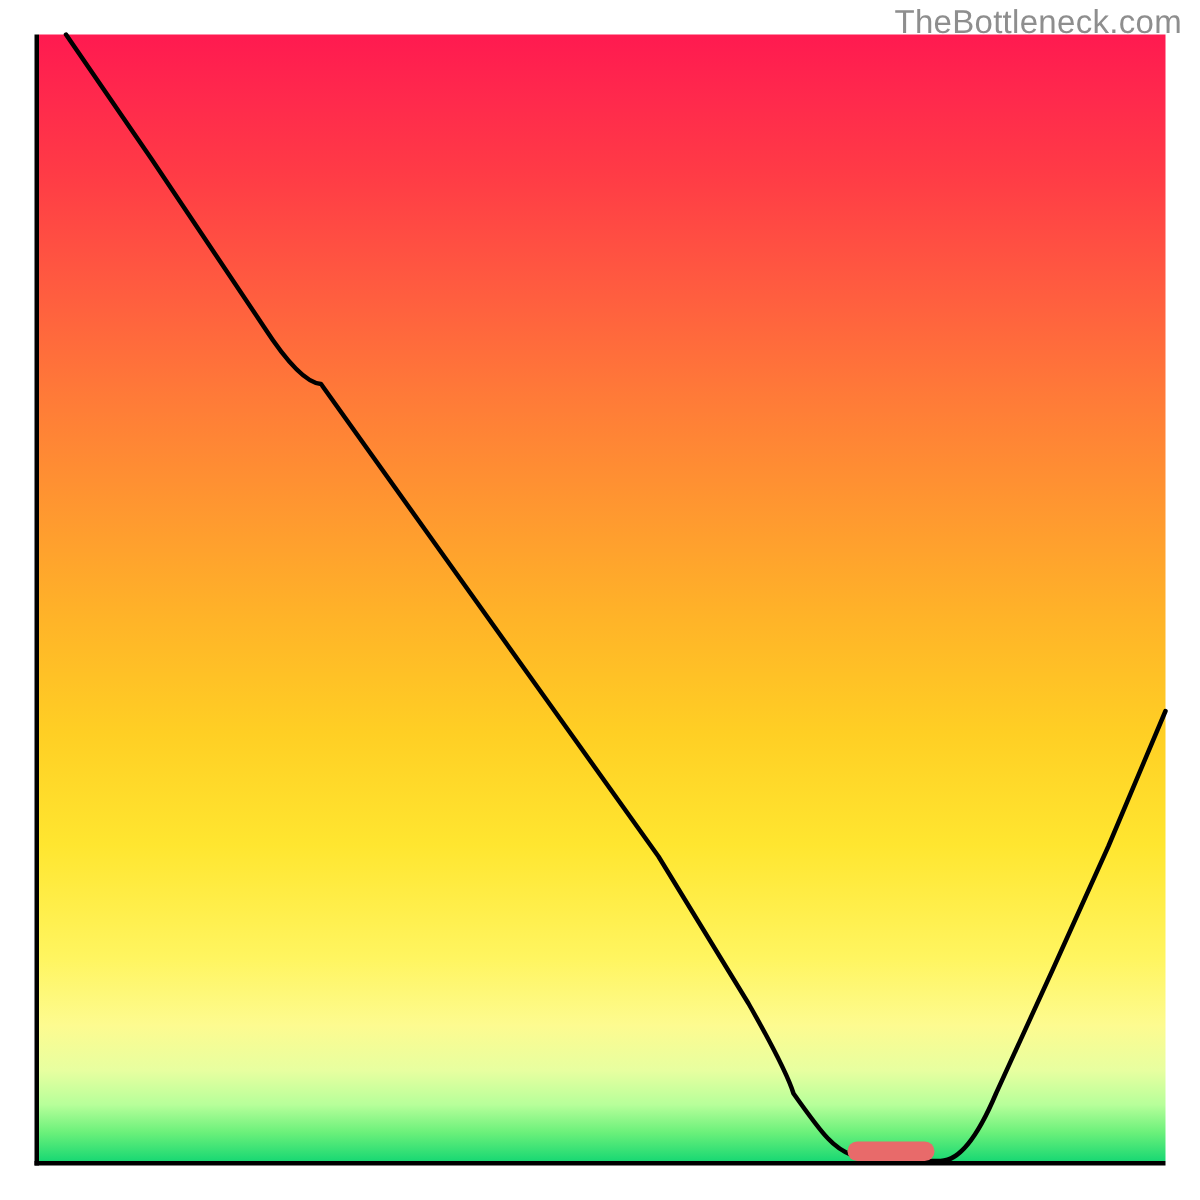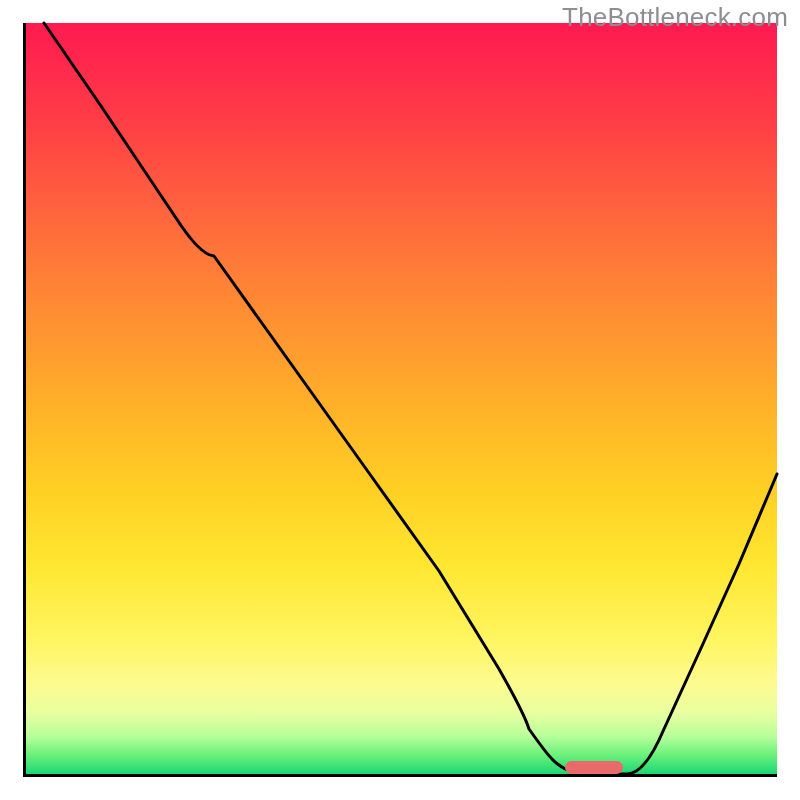--- a/index.html
+++ b/index.html
@@ -48,21 +48,21 @@
       #b7ff9a 95%,
       #6af07a 97.5%,
       #19d873 100%
     );
   }
   .watermark {
     position: absolute;
     top: 2px;
     right: 12px;
     color: #8e8e8e;
-    font-size: 26px;
+    font-size: 22px;
     letter-spacing: 0.2px;
   }
   .marker {
     position: absolute;
     width: 58px;
     height: 13px;
     border-radius: 7px;
     background: #e86a6a;
   }
   svg.curve {

